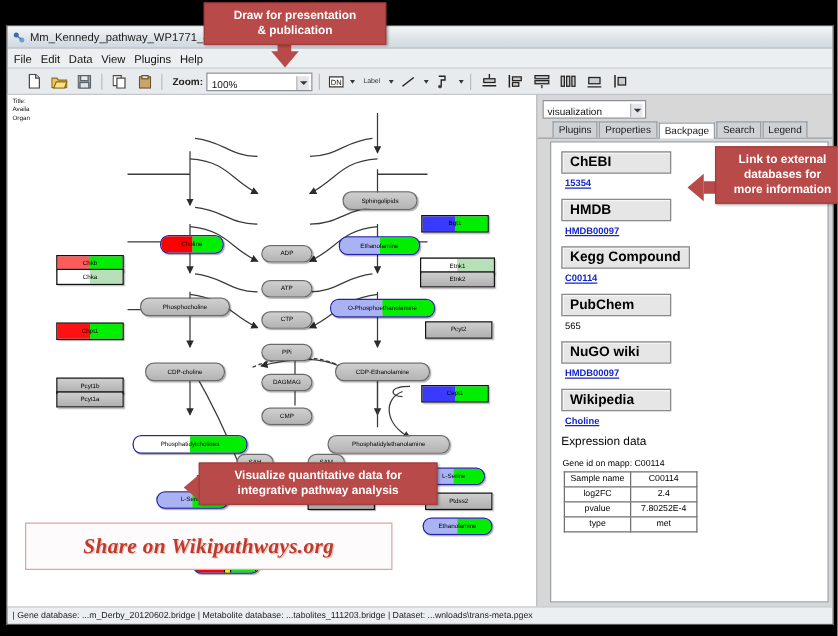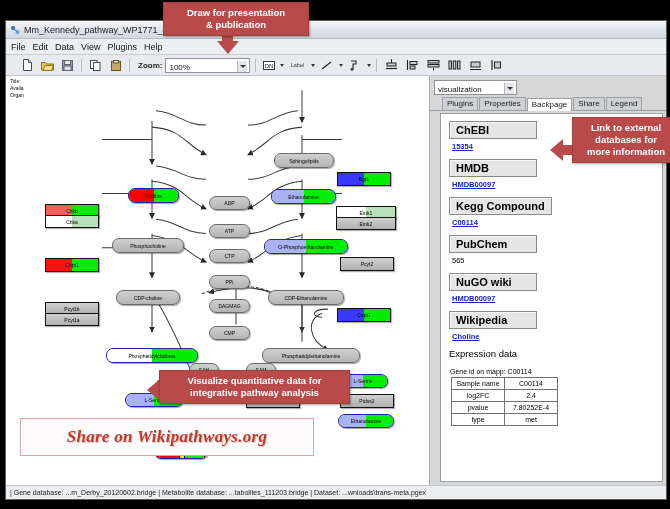--- a/index.html
+++ b/index.html
@@ -495,21 +495,21 @@
           <span class="arw">
               <i class="caret"></i>
             </span>
         </div>
       </div>
 
       <div id="tabstrip">
         <div class="tab">Plugins</div>
         <div class="tab">Properties</div>
         <div class="tab active">Backpage</div>
-        <div class="tab">Share</div>
+        <div class="tab">Search</div>
         <div class="tab">Legend</div>
       </div>
 
       <div id="backpage">
         <div>
           <div class="db-head">ChEBI</div>
           <a class="db-link" href="#">15354</a>
         </div>
         <div>
           <div class="db-head">HMDB</div>

